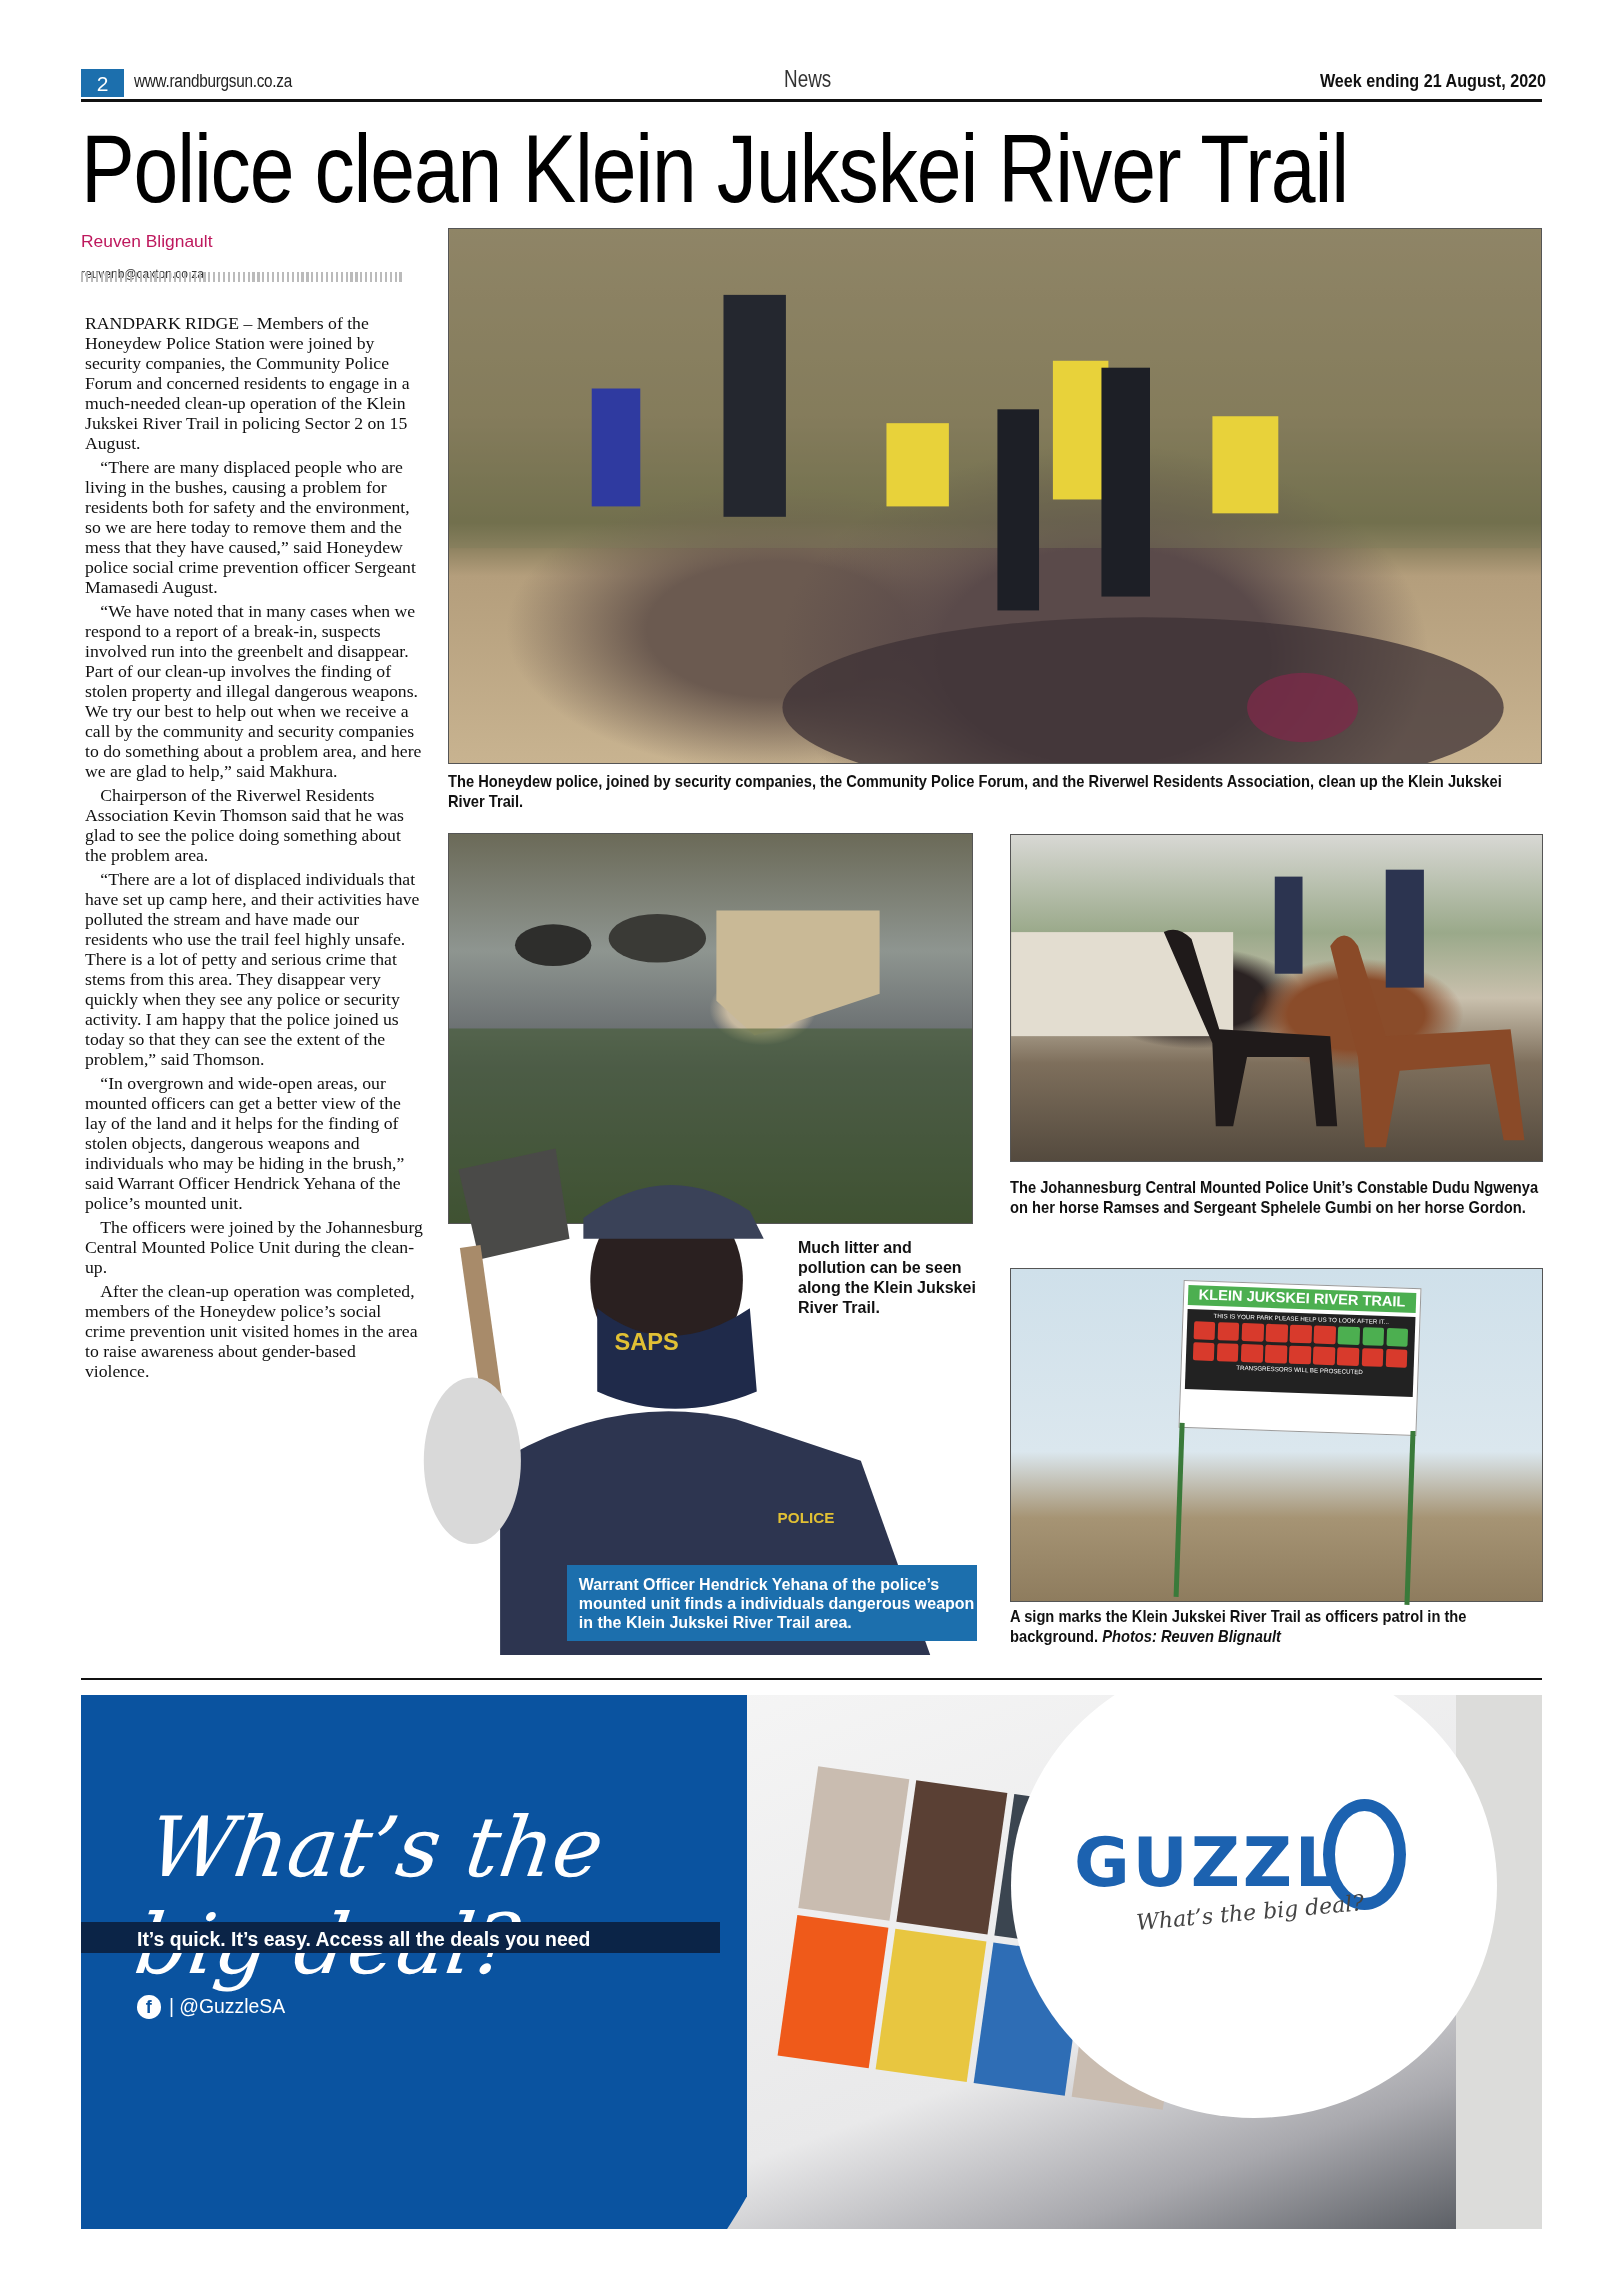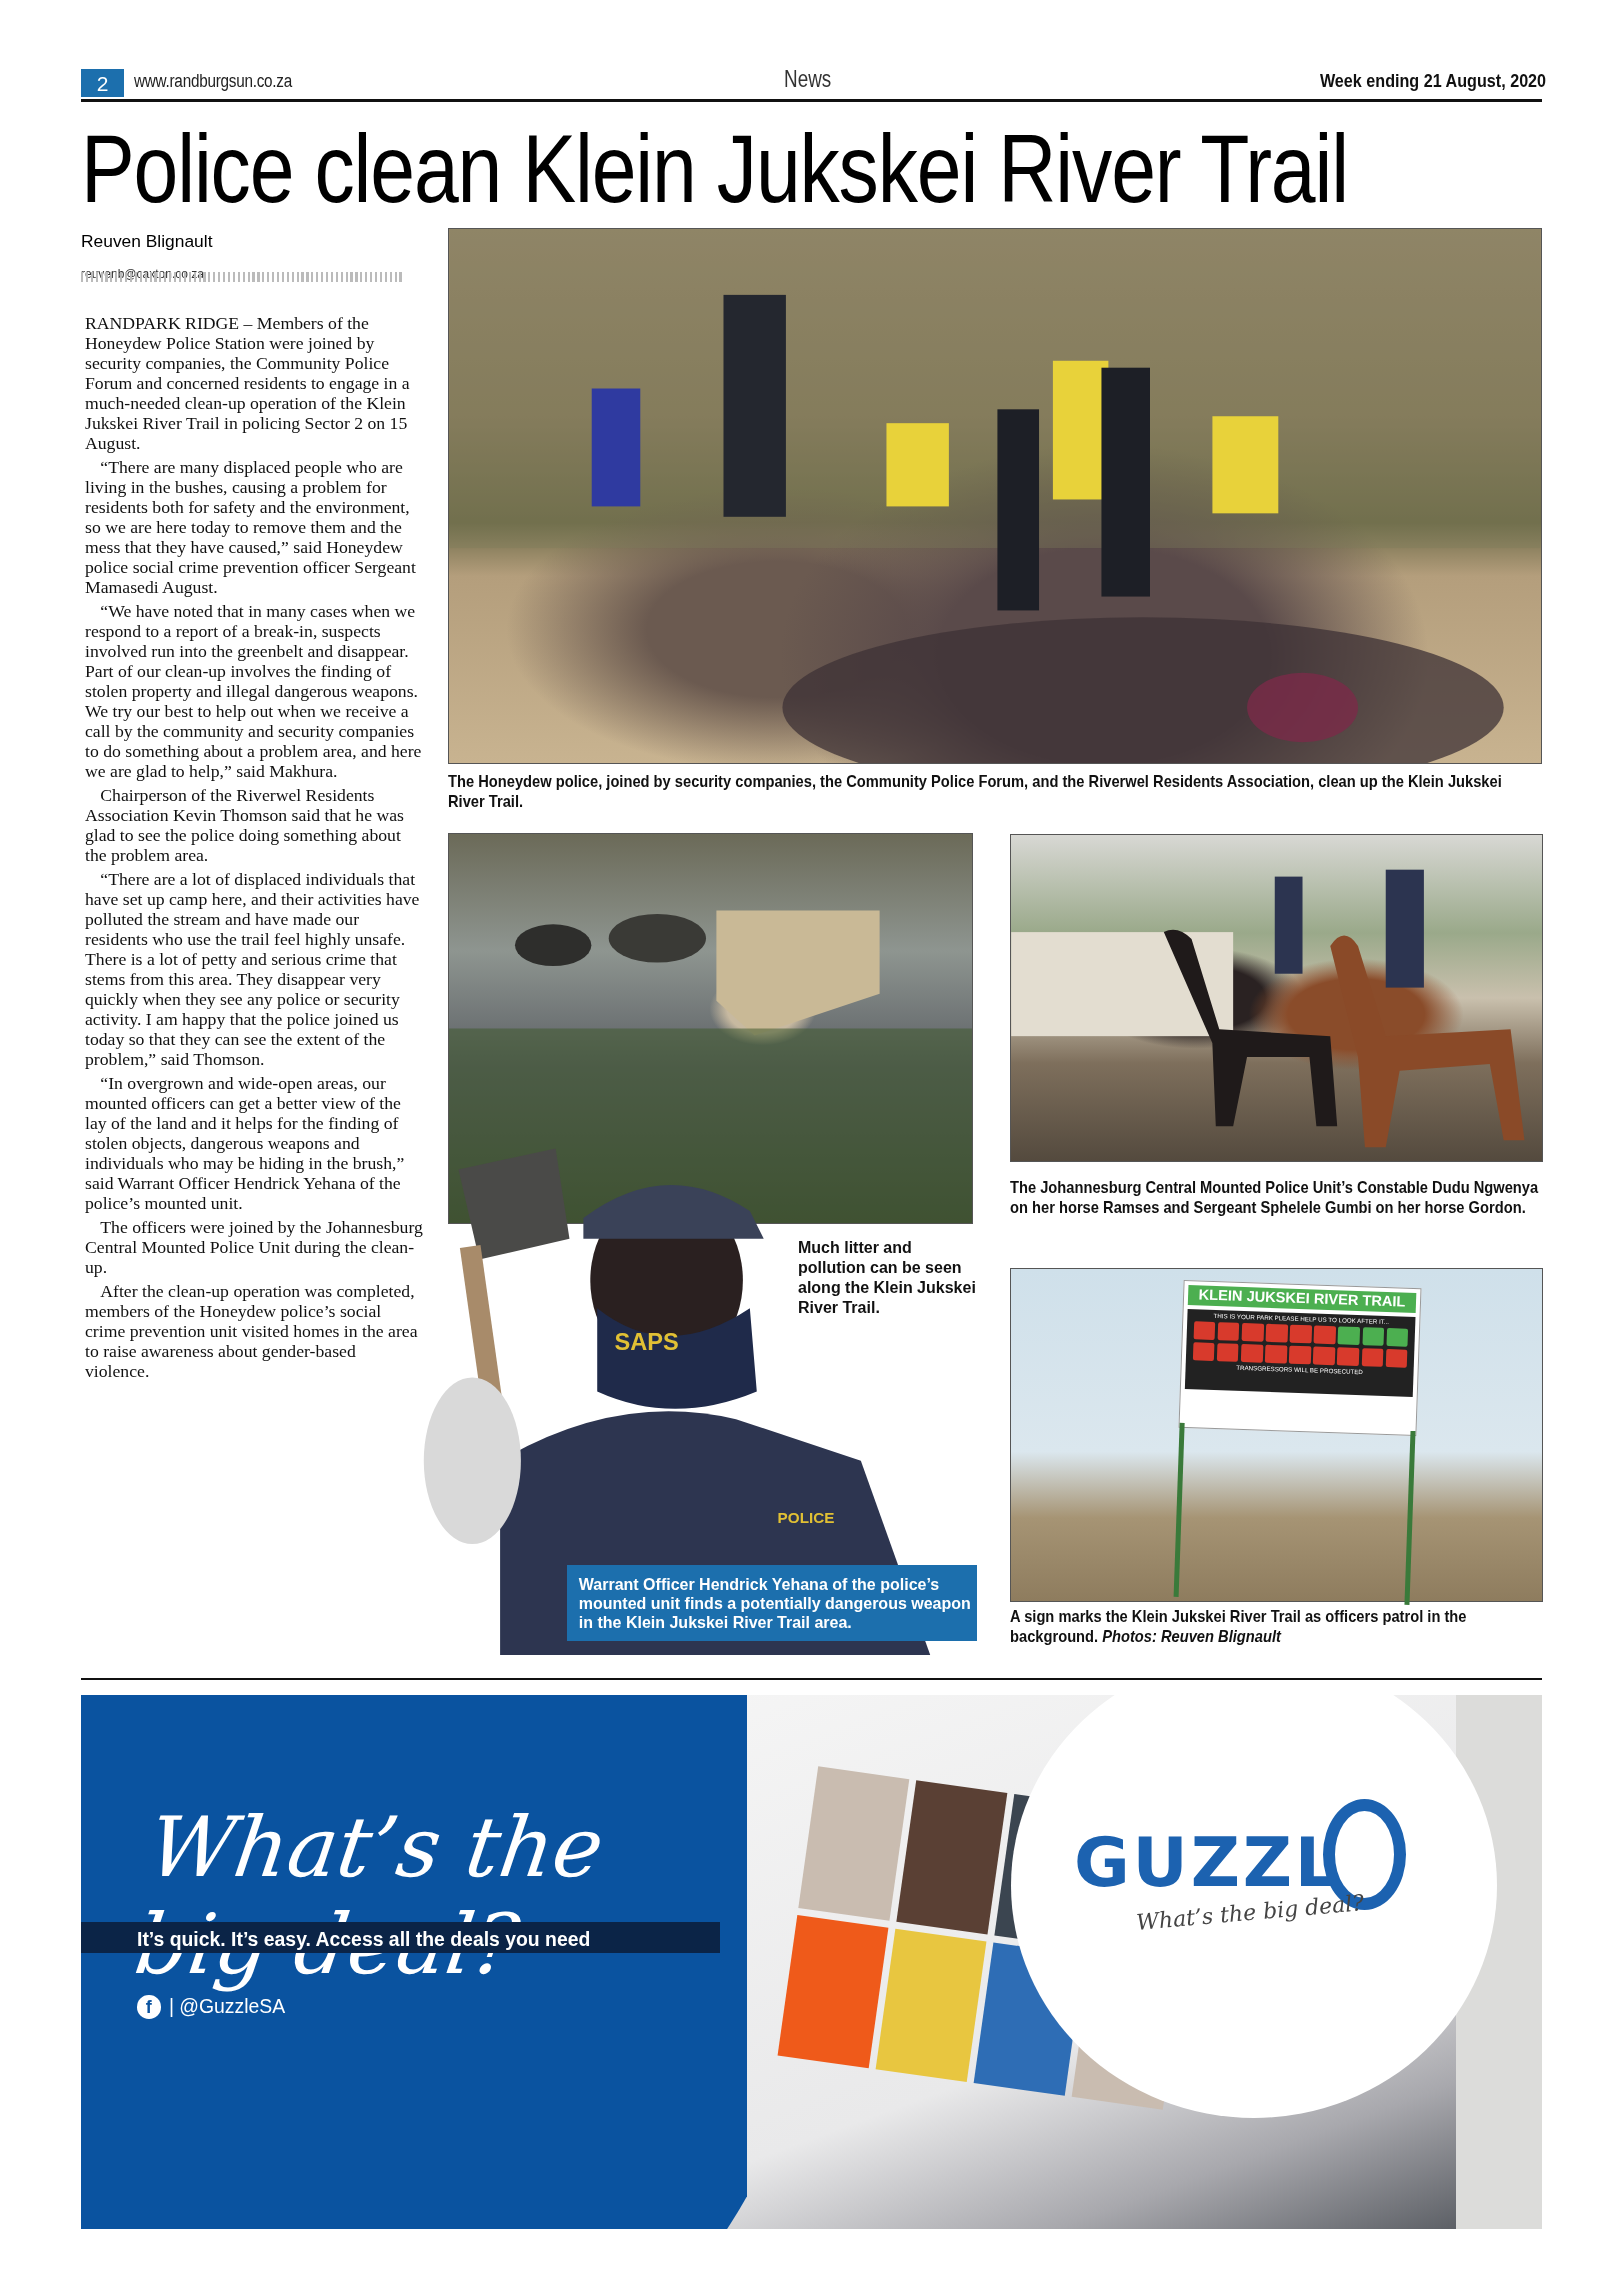--- a/index.html
+++ b/index.html
@@ -9,21 +9,21 @@
   
   .page-num { left:81px; top:69px; width:43px; height:28px; background:#1c6fad; color:#fff; font-size:21px; text-align:center; line-height:29px; font-family:"Liberation Sans", sans-serif; }
   .site-url { left:134px; top:71px; font-size:18px; color:#222; font-family:"Liberation Sans Narrow","Liberation Sans", sans-serif; letter-spacing:-0.3px; transform:scaleX(0.85); transform-origin:left; }
   .section { left:784px; top:66px; font-size:23.6px; color:#333; transform:scaleX(0.8); transform-origin:left; }
   .date { right:78px; top:70px; font-size:19px; font-weight:bold; color:#111; transform:scaleX(0.85); transform-origin:right; }
   .header-rule { left:81px; top:99px; width:1461px; height:2.8px; background:#111; }
 
   .headline { left:81px; top:117px; font-size:97px; line-height:104px; color:#000; white-space:nowrap; transform:scaleX(0.83); transform-origin:left; letter-spacing:-1.4px; }
 
   
-  .byline-name { left:81px; top:231px; font-size:17.4px; color:#000000; }
+  .byline-name { left:81px; top:231px; font-size:17.4px; color:#be185d; }
   .byline-email { left:81px; top:267px; font-size:12px; color:#333; }
   .byline-rule { left:81px; top:272px; width:323px; height:9.7px;
      background: repeating-linear-gradient(90deg, #bbb 0 2.1px, transparent 2.1px 4.9px); }
 
   
   .body-text { left:81px; top:309px; width:347px; font-family:"Liberation Serif", serif; font-size:17.7px; line-height:20px; color:#111; }
   .body-text p { margin:4px; text-indent:0; }
   .body-text p + p { text-indent:15.3px; }
 
   
@@ -158,21 +158,21 @@
     <ellipse cx="420" cy="260" rx="110" ry="130" fill="#2a2020"></ellipse>
     <path d="M 300 170 Q 420 80 540 160 L 560 200 L 300 200 Z" fill="#3a4258"></path>
     <path d="M 320 300 Q 420 380 540 300 L 550 420 Q 430 470 320 420 Z" fill="#1f2a4a"></path>
     <text x="345" y="360" fill="#e1c034" font-family="Liberation Sans, sans-serif" font-weight="bold" font-size="34">SAPS</text>
     <polygon points="120,100 260,70 280,200 150,230" fill="#4a4a48"></polygon>
     <rect x="140" y="210" width="30" height="260" fill="#a88b6a" transform="rotate(-8 155 340)"></rect>
     <ellipse cx="140" cy="520" rx="70" ry="120" fill="#d9d9d9"></ellipse>
     <text x="580" y="610" fill="#e1c034" font-family="Liberation Sans, sans-serif" font-weight="bold" font-size="22">POLICE</text>
   </svg>
 </div>
-<div class="abs cap-box">Warrant Officer Hendrick Yehana of the police’s mounted unit finds a potentially dangerous weapon in the Klein Jukskei River Trail area.</div>
+<div class="abs cap-box">Warrant Officer Hendrick Yehana of the police’s mounted unit finds a individuals dangerous weapon in the Klein Jukskei River Trail area.</div>
 
 <div class="abs photo photo3" title="Two mounted police officers on horseback">
   <svg width="531" height="326" viewBox="0 0 765 470">
     <rect x="0" y="140" width="320" height="150" fill="#e3ddd0"></rect>
     <path d="M 220 140 Q 240 130 260 150 L 300 280 L 460 290 L 470 420 L 440 420 L 430 320 L 340 320 L 320 420 L 295 420 L 290 300 Z" fill="#1f1a1a"></path>
     <path d="M 460 160 Q 480 130 500 160 L 540 290 L 720 280 L 740 440 L 710 440 L 690 330 L 560 340 L 540 450 L 510 450 L 500 320 Z" fill="#8a4a28"></path>
     <rect x="380" y="60" width="40" height="140" fill="#2c3450"></rect>
     <rect x="540" y="50" width="55" height="170" fill="#2c3450"></rect>
   </svg>
 </div>

